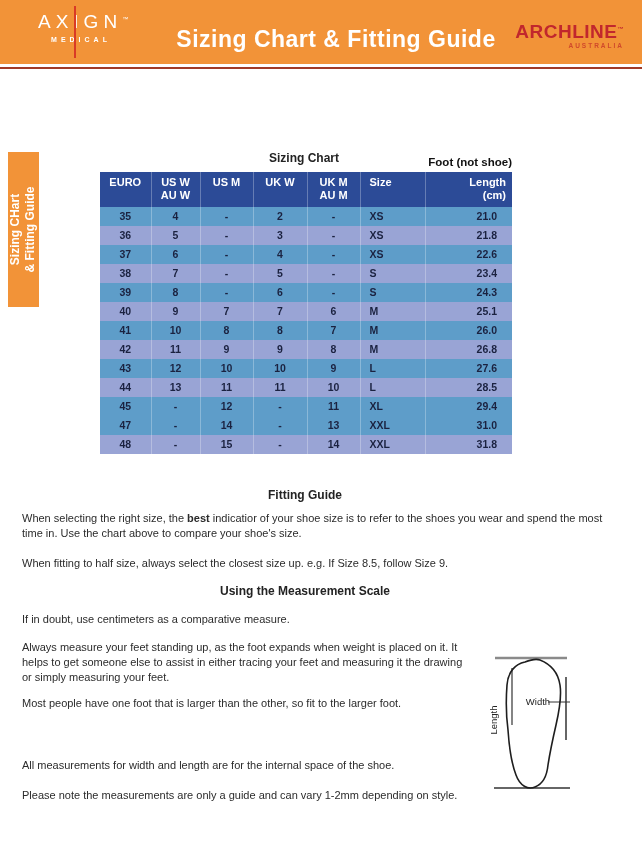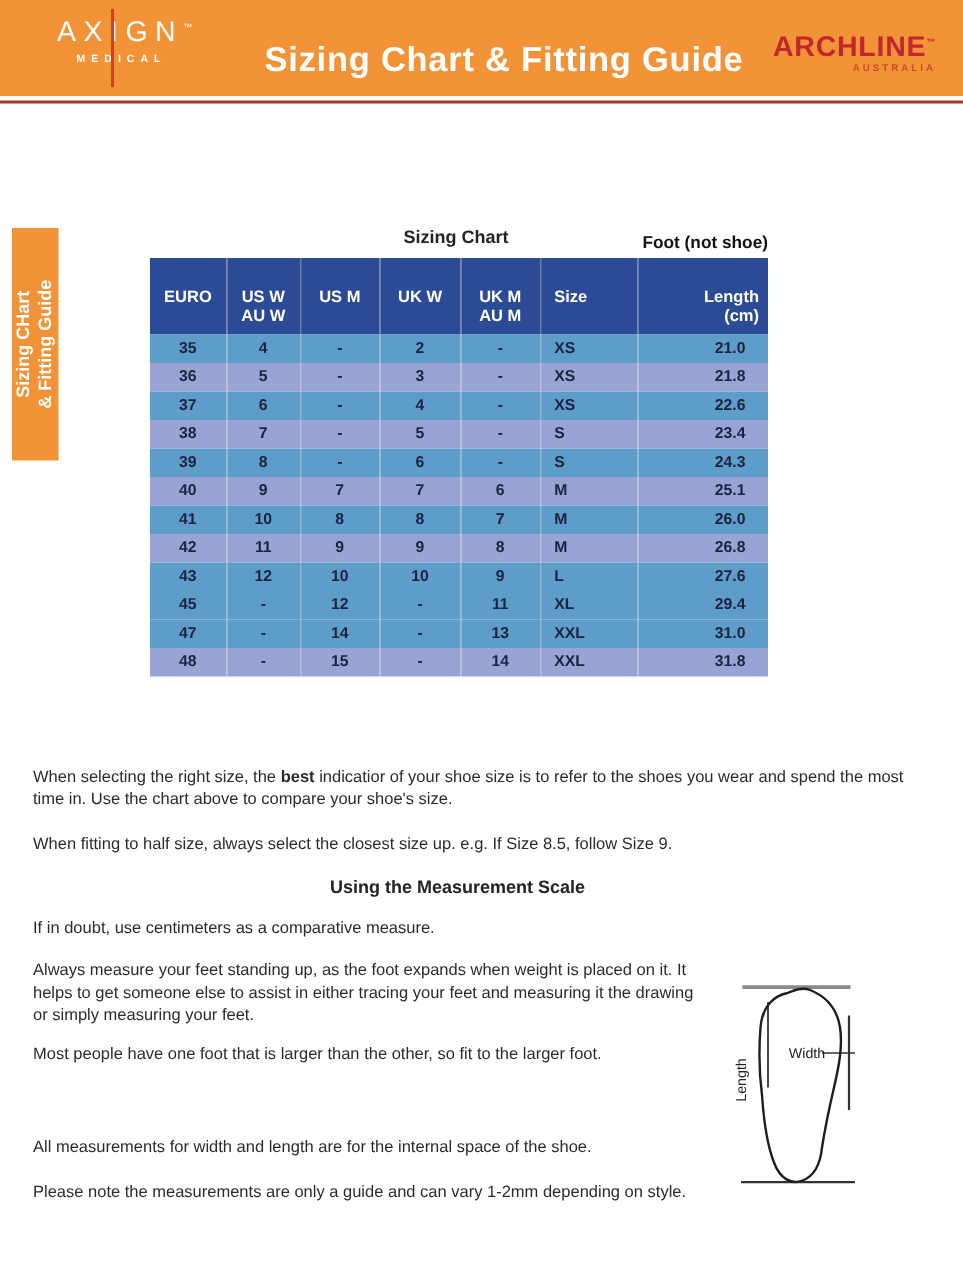--- a/index.html
+++ b/index.html
@@ -35,21 +35,21 @@
                  font-size:12px; font-weight:bold; color:#232323; }
   .foot-label  { position:absolute; left:400px; top:156px; width:112px; text-align:right;
                  font-size:11.5px; font-weight:bold; color:#111; }
 
   table.sizing { position:absolute; left:100px; top:172px; width:412px;
                  border-collapse:collapse; table-layout:fixed; }
   table.sizing th, table.sizing td { border-left:1px solid rgba(255,255,255,0.28); }
   table.sizing th:first-child, table.sizing td:first-child { border-left:none; }
 
   table.sizing th { background:#2C4B97; color:#fff; font-size:11px; font-weight:bold;
-                    vertical-align:top; padding:20px 0 5px; }
+                    vertical-align:top; padding:4px 0 5px; }
   table.sizing th .l1, table.sizing th .l2 { line-height:13px; }
 
   table.sizing td { font-size:10.5px; font-weight:bold; color:#1B2240; text-align:center;
                     height:19px; line-height:19px; padding:0; }
   tr.blue td { background:#5E9DC9; }
   tr.peri td { background:#99A4D5; }
 
   table.sizing th:nth-child(1), table.sizing td:nth-child(1) { width:51px; }
   table.sizing th:nth-child(2), table.sizing td:nth-child(2) { width:49px; }
   table.sizing th:nth-child(3), table.sizing td:nth-child(3) { width:53px; }
@@ -217,20 +217,29 @@
         </tr>
         <tr class="blue">
           <td>43</td>
           <td>12</td>
           <td>10</td>
           <td>10</td>
           <td>9</td>
           <td>L</td>
           <td>27.6</td>
         </tr>
+        <tr class="peri">
+          <td>44</td>
+          <td>13</td>
+          <td>11</td>
+          <td>11</td>
+          <td>10</td>
+          <td>L</td>
+          <td>28.5</td>
+        </tr>
         <tr class="blue">
           <td>45</td>
           <td>-</td>
           <td>12</td>
           <td>-</td>
           <td>11</td>
           <td>XL</td>
           <td>29.4</td>
         </tr>
         <tr class="blue">
@@ -247,20 +256,21 @@
           <td>-</td>
           <td>15</td>
           <td>-</td>
           <td>14</td>
           <td>XXL</td>
           <td>31.8</td>
         </tr>
       </tbody>
   </table>
 
+  <div class="sec-heading" id="h-fitting">Fitting Guide</div>
   <div class="para" id="p1">
     <span>When selecting the right size, the </span><b>best</b><span> indicatior of your shoe size is to refer to the shoes you wear and spend the most time in. Use the chart above to compare your shoe's size.</span>
   </div>
   <div class="para" id="p2">When fitting to half size, always select the closest size up. e.g. If Size 8.5, follow Size 9.</div>
 
   <div class="sec-heading" id="h-scale">Using the Measurement Scale</div>
   <div class="para" id="p3">If in doubt, use centimeters as a comparative measure.</div>
   <div class="para" id="p5">Most people have one foot that is larger than the other, so fit to the larger foot.</div>
   <div class="para" id="p4">Always measure your feet standing up, as the foot expands when weight is placed on it. It helps to get someone else to assist in either tracing your feet and measuring it the drawing or simply measuring your feet.</div>
   <div class="para" id="p6">All measurements for width and length are for the internal space of the shoe.</div>

